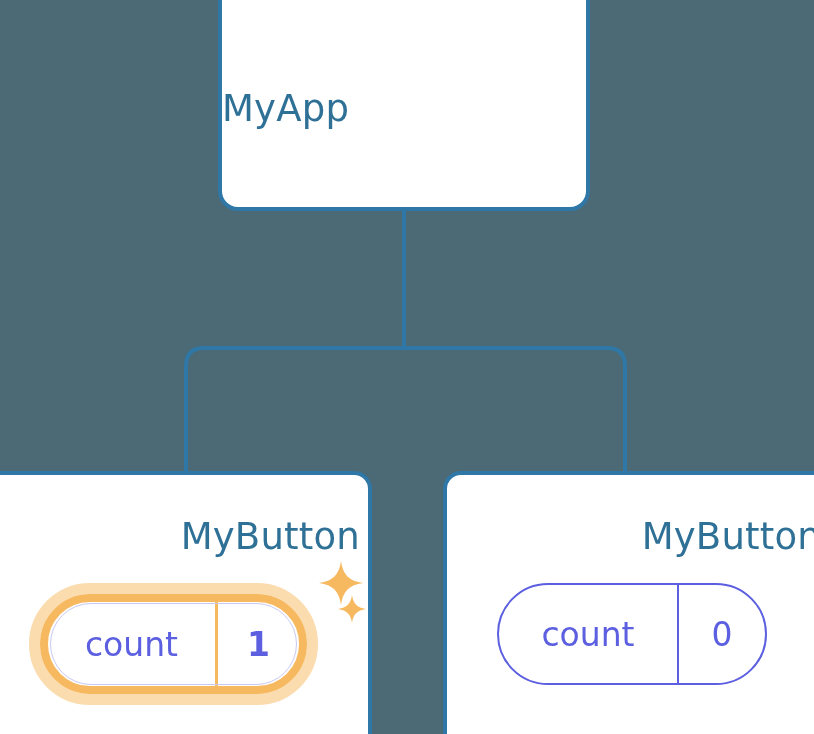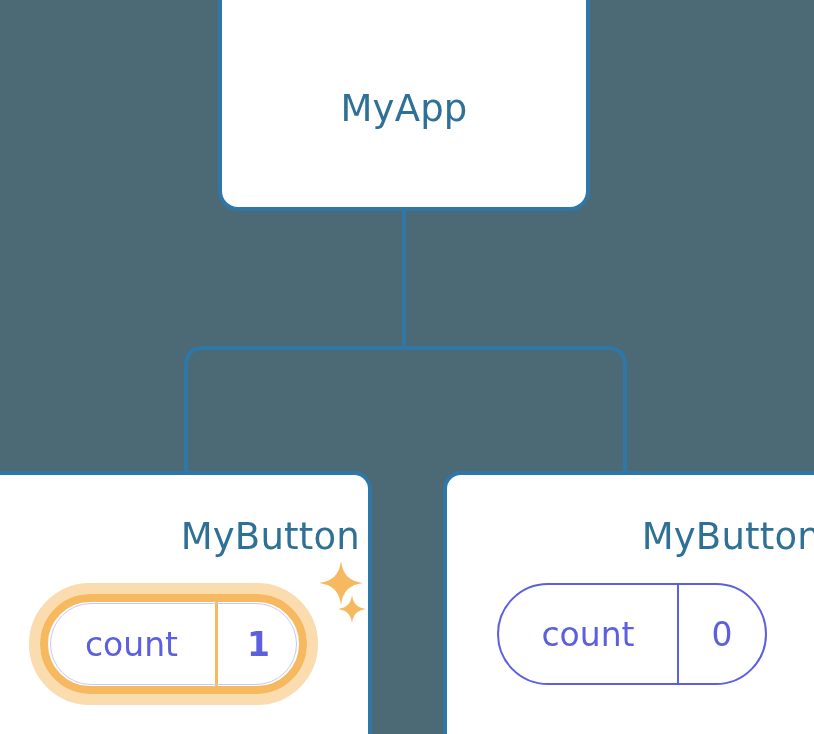--- a/index.html
+++ b/index.html
@@ -37,21 +37,21 @@
     top: -42px;
     width: 372px;
     height: 253px;
     border-radius: 20px;
   }
   #node-app .node-title {
     position: absolute;
     left: 0;
     right: 0;
     top: 128px;
-    text-align: center;
+    text-align: left;
   }
   .node-title {
     color: #2e7096;
     font-size: 37px;
     font-weight: 400;
     letter-spacing: 0.2px;
     line-height: 1;
   }
 
   #node-btn-left {

